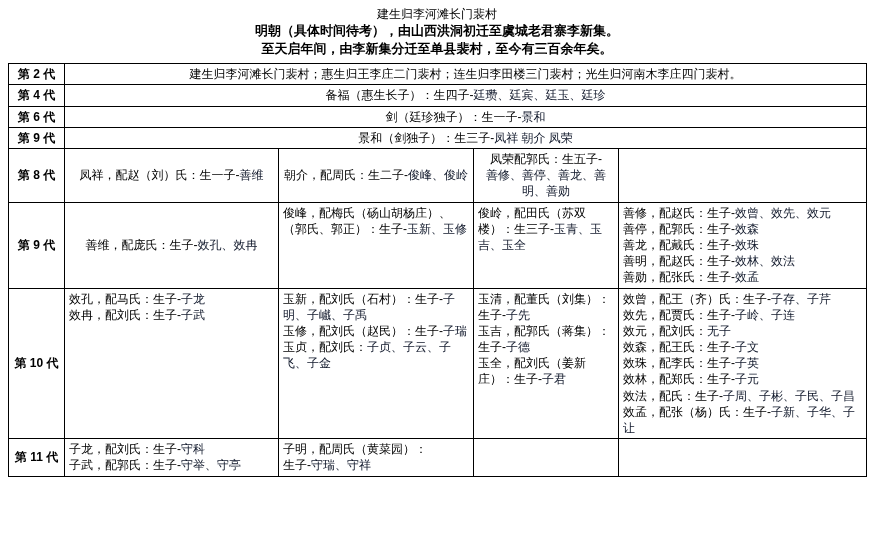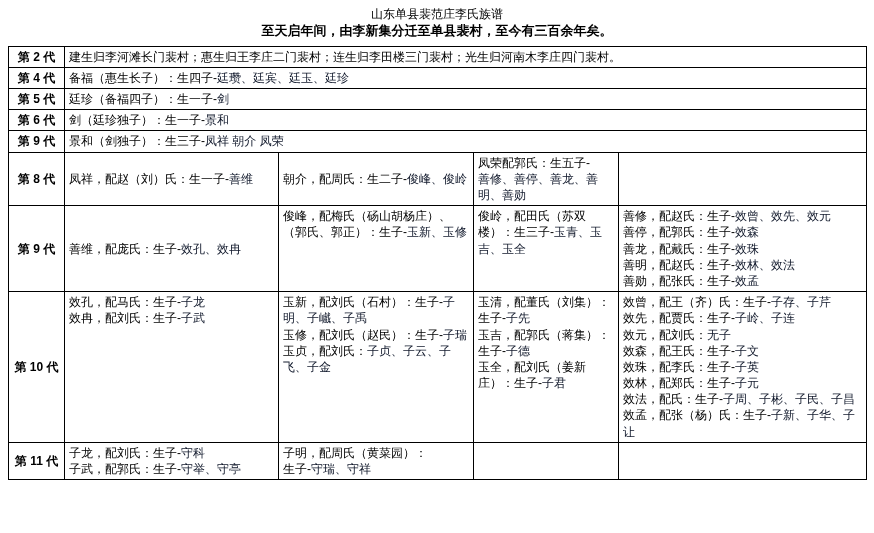--- a/index.html
+++ b/index.html
@@ -16,54 +16,51 @@
   .head .t2,.head .t3,.head .t4{font-size:13px;font-weight:bold;}
   table{border-collapse:collapse;width:858px;margin-top:6px;table-layout:fixed;}
   td{
     border:1px solid #000;
     vertical-align:middle;
     font-size:12px;
     padding:2px 4px;
     line-height:1.35;
   }
   td.gen{text-align:center;font-weight:bold;width:56px;}
-  td.ctr{text-align:left;}
+  td.ctr{text-align:center;}
   td.top{vertical-align:top;}
   .red{color:#0f172a;}
 </style>
 </head>
 <body>
 
 <div class="page">
 
   <div class="head">
-    <div class="t1">山东单县裴范庄李氏族谱</div>
+    <div class="t1">建生归李河滩长门裴村</div>
+    <div class="t2">明朝（具体时间待考），由山西洪洞初迁至虞城老君寨李新集。</div>
     <div class="t3">至天启年间，由李新集分迁至单县裴村，至今有三百余年矣。</div>
   </div>
 
   <table>
     <colgroup>
       <col style="width:56px">
       <col style="width:214px">
       <col style="width:195px">
       <col style="width:145px">
       <col style="width:248px">
     </colgroup>
     <tbody id="tbody">
         <tr style="height: 21px;">
           <td class="gen">第 2 代</td>
           <td colspan="4" class="ctr">建生归李河滩长门裴村；惠生归王李庄二门裴村；连生归李田楼三门裴村；光生归河南木李庄四门裴村。</td>
         </tr>
         <tr style="height: 17px;">
           <td class="gen">第 4 代</td>
           <td colspan="4" class="ctr">备福（惠生长子）：生四子-<span class="red">廷瓒、廷宾、廷玉、廷珍</span></td>
-        </tr>
-        <tr style="height: 17px;">
-          <td class="gen">第 5 代</td>
-          <td colspan="4" class="ctr">廷珍（备福四子）：生一子-<span class="red">剑</span></td>
         </tr>
         <tr style="height: 17px;">
           <td class="gen">第 6 代</td>
           <td colspan="4" class="ctr">剑（廷珍独子）：生一子-<span class="red">景和</span></td>
         </tr>
         <tr style="height: 17px;">
           <td class="gen">第 9 代</td>
           <td colspan="4" class="ctr">景和（剑独子）：生三子-<span class="red">凤祥 朝介 凤荣</span></td>
         </tr>
         <tr style="height: 36px;">

